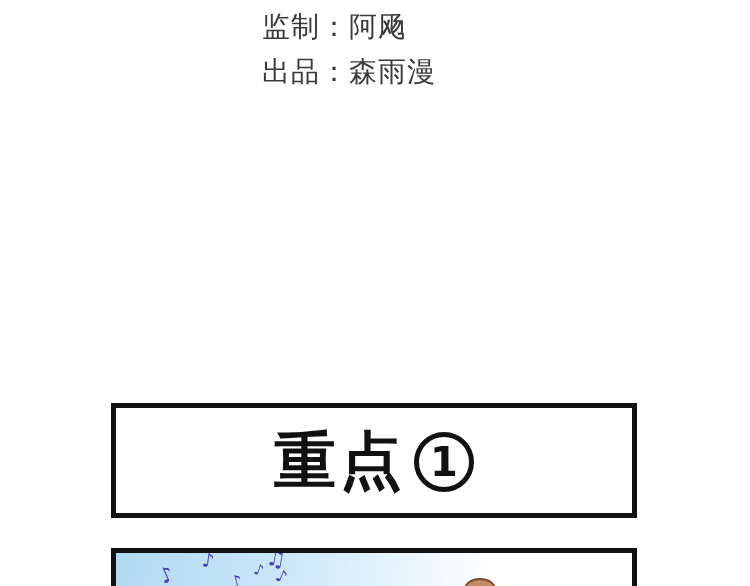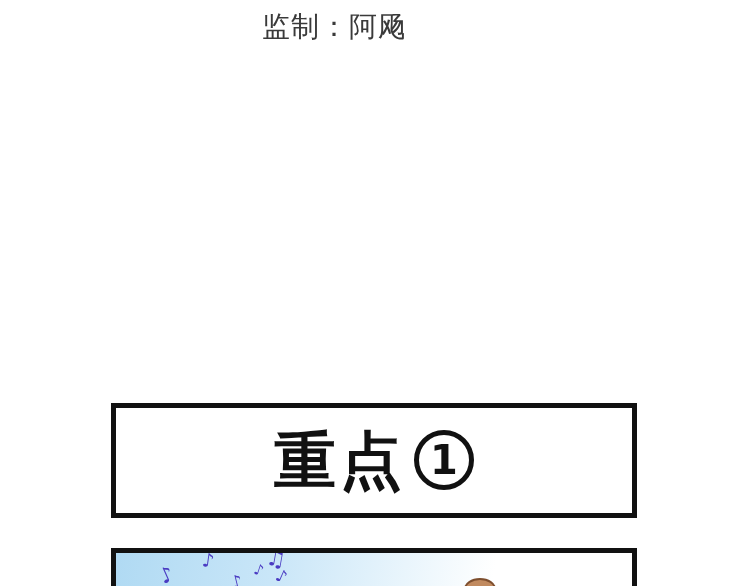--- a/index.html
+++ b/index.html
@@ -39,21 +39,21 @@
     width: 516px;
     height: 105px;
     border: 5px solid var(--panel-border, #111111);
     background: #ffffff;
     display: flex;
     align-items: center;
     justify-content: center;
   }
   .keypoint-inner {
     display: flex;
-    align-items: flex-start;
+    align-items: flex-end;
     color: var(--panel-border, #111111);
   }
   .keypoint-title {
     font-size: 62px;
     font-weight: bold;
     letter-spacing: 4px;
     line-height: 1;
   }
   .circled-number {
     display: inline-flex;
@@ -108,20 +108,21 @@
     border: 2px solid #7d4e2e;
   }
 </style>
 </head>
 <body>
 
 <div id="stage">
 
   <div class="credits">
     <div class="credit-line">监制：阿飏</div>
+    <div class="credit-line">出品：森雨漫</div>
   </div>
 
   <div class="panel-keypoint">
     <div class="keypoint-inner">
       <span class="keypoint-title">重点</span>
       <span class="circled-number">1</span>
     </div>
   </div>
 
   <div class="panel-music">

